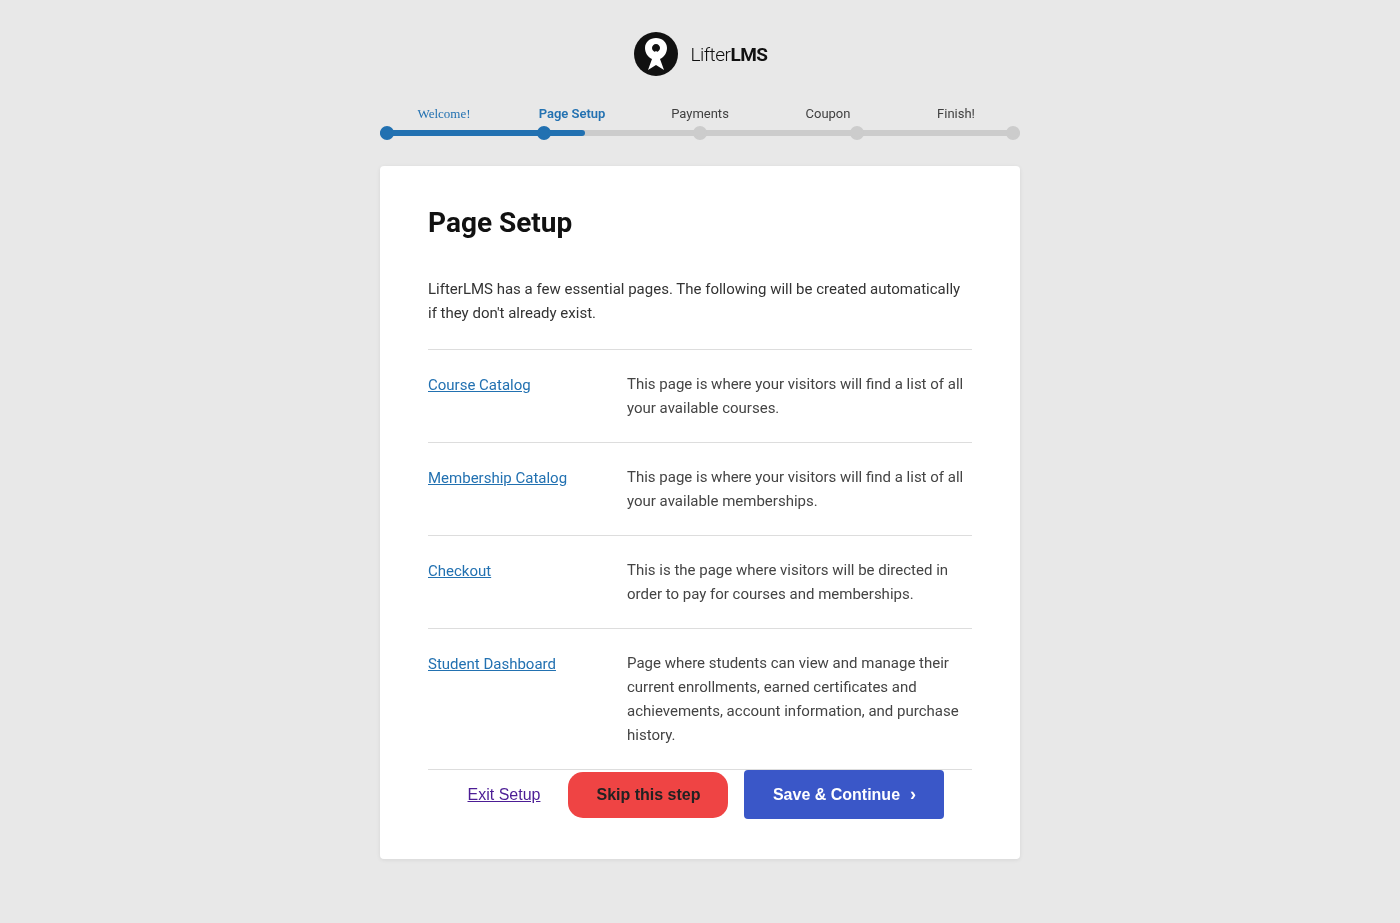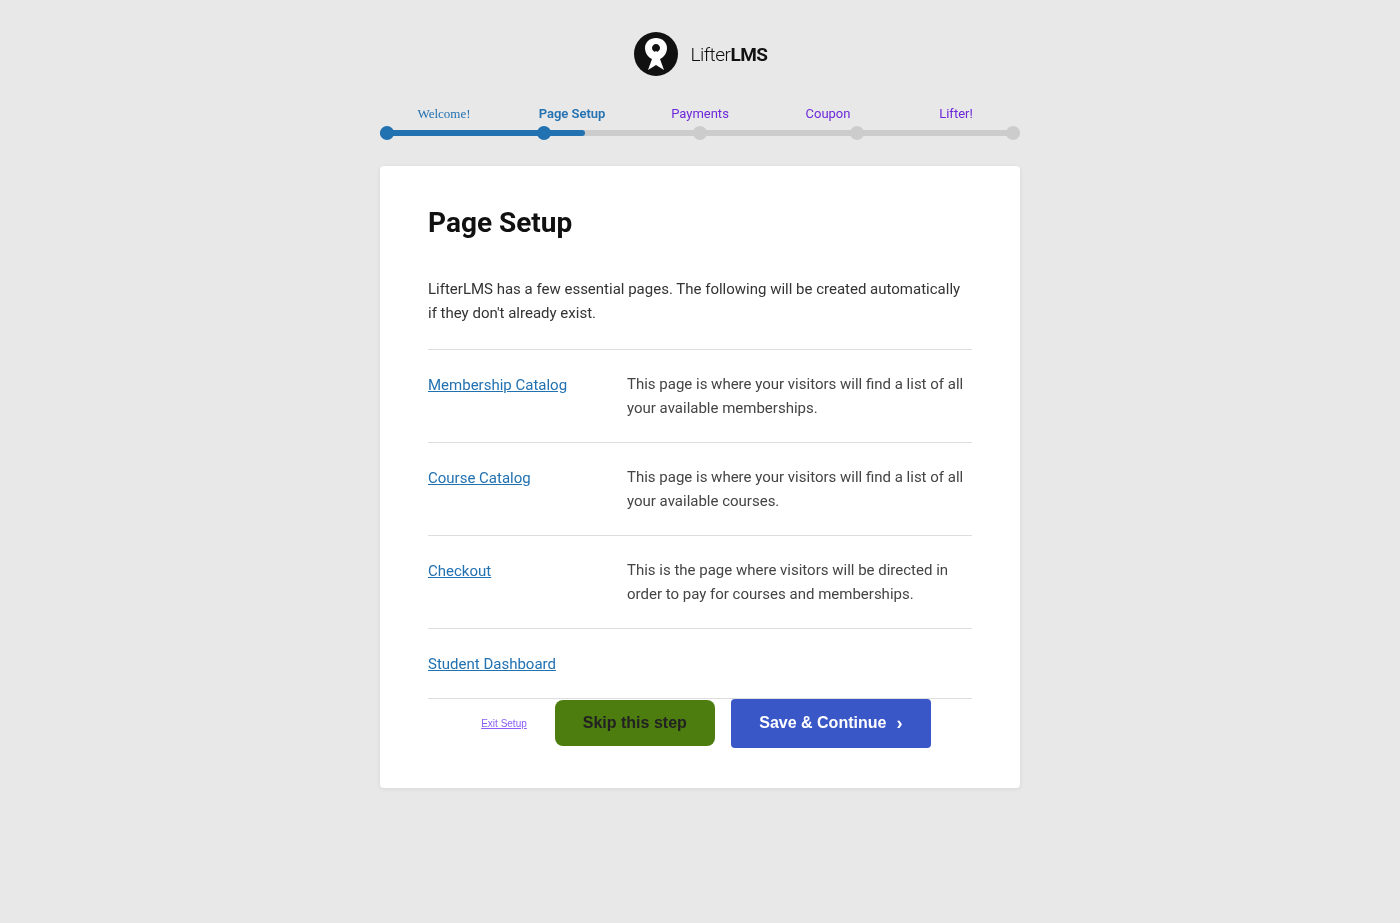--- a/index.html
+++ b/index.html
@@ -39,21 +39,21 @@
       width: 640px;
       margin-bottom: 30px;
     }
     .progress-steps-labels {
       display: flex;
       justify-content: space-between;
       margin-bottom: 8px;
     }
     .step-label {
       font-size: 13px;
-      color: #6d28d9;
+      color: #404040;
       flex: 1;
       text-align: center;
     }
     .step-label.active {
       color: #2271b1;
       font-weight: 600;
     }
     .step-label.done {
       color: #2271b1;
       font-family: Liberation Serif, serif;
@@ -167,35 +167,35 @@
     }
 
     
     .action-row {
       display: flex;
       align-items: center;
       justify-content: center;
       gap: 16px;
     }
     .btn-exit {
-      font-size: 10px;
-      color: #8b5cf6;
+      font-size: 16px;
+      color: #4c1d95;
       text-decoration: underline;
       background: none;
       border: none;
       cursor: pointer;
       padding: 10px 12px;
     }
     .btn-skip {
-      background: #4d7c0f;
+      background: #ef4444;
       color: #222;
       font-size: 16px;
       font-weight: 600;
       border: none;
-      border-radius: 8px;
+      border-radius: 15px;
       padding: 14px 28px;
       cursor: pointer;
       min-width: 160px;
     }
     .btn-continue {
       background: #3a57c8;
       color: #fff;
       font-size: 16px;
       font-weight: 600;
       border: none;
@@ -226,53 +226,54 @@
     <span>Lifter</span><strong>LMS</strong>
   </span>
 </div>
 
 <div class="progress-bar-container">
   <div class="progress-steps-labels">
     <span class="step-label done">Welcome!</span>
     <span class="step-label active">Page Setup</span>
     <span class="step-label">Payments</span>
     <span class="step-label">Coupon</span>
-    <span class="step-label">Lifter!</span>
+    <span class="step-label">Finish!</span>
   </div>
   <div class="progress-track">
     <div class="progress-fill"></div>
     <div class="step-dots">
       <div class="step-dot done"></div>
       <div class="step-dot active"></div>
       <div class="step-dot"></div>
       <div class="step-dot"></div>
       <div class="step-dot"></div>
     </div>
   </div>
 </div>
 
 <div class="card">
   <h1 class="page-title">Page Setup</h1>
   <p class="page-description">LifterLMS has a few essential pages. The following will be created automatically if they don't already exist.</p>
 
   <div class="pages-table">
     <div class="page-row">
+      <span class="page-row-name">Course Catalog</span>
+      <span class="page-row-desc">This page is where your visitors will find a list of all your available courses.</span>
+    </div>
+    <div class="page-row">
       <span class="page-row-name">Membership Catalog</span>
       <span class="page-row-desc">This page is where your visitors will find a list of all your available memberships.</span>
     </div>
     <div class="page-row">
-      <span class="page-row-name">Course Catalog</span>
-      <span class="page-row-desc">This page is where your visitors will find a list of all your available courses.</span>
-    </div>
-    <div class="page-row">
       <span class="page-row-name">Checkout</span>
       <span class="page-row-desc">This is the page where visitors will be directed in order to pay for courses and memberships.</span>
     </div>
     <div class="page-row">
       <span class="page-row-name">Student Dashboard</span>
+      <span class="page-row-desc">Page where students can view and manage their current enrollments, earned certificates and achievements, account information, and purchase history.</span>
     </div>
   </div>
 
 
   <div class="action-row">
     <button class="btn-exit">Exit Setup</button>
     <button class="btn-skip">Skip this step</button>
     <button class="btn-continue">
       <span>Save &amp; Continue</span>
       <span class="arrow">›</span>

